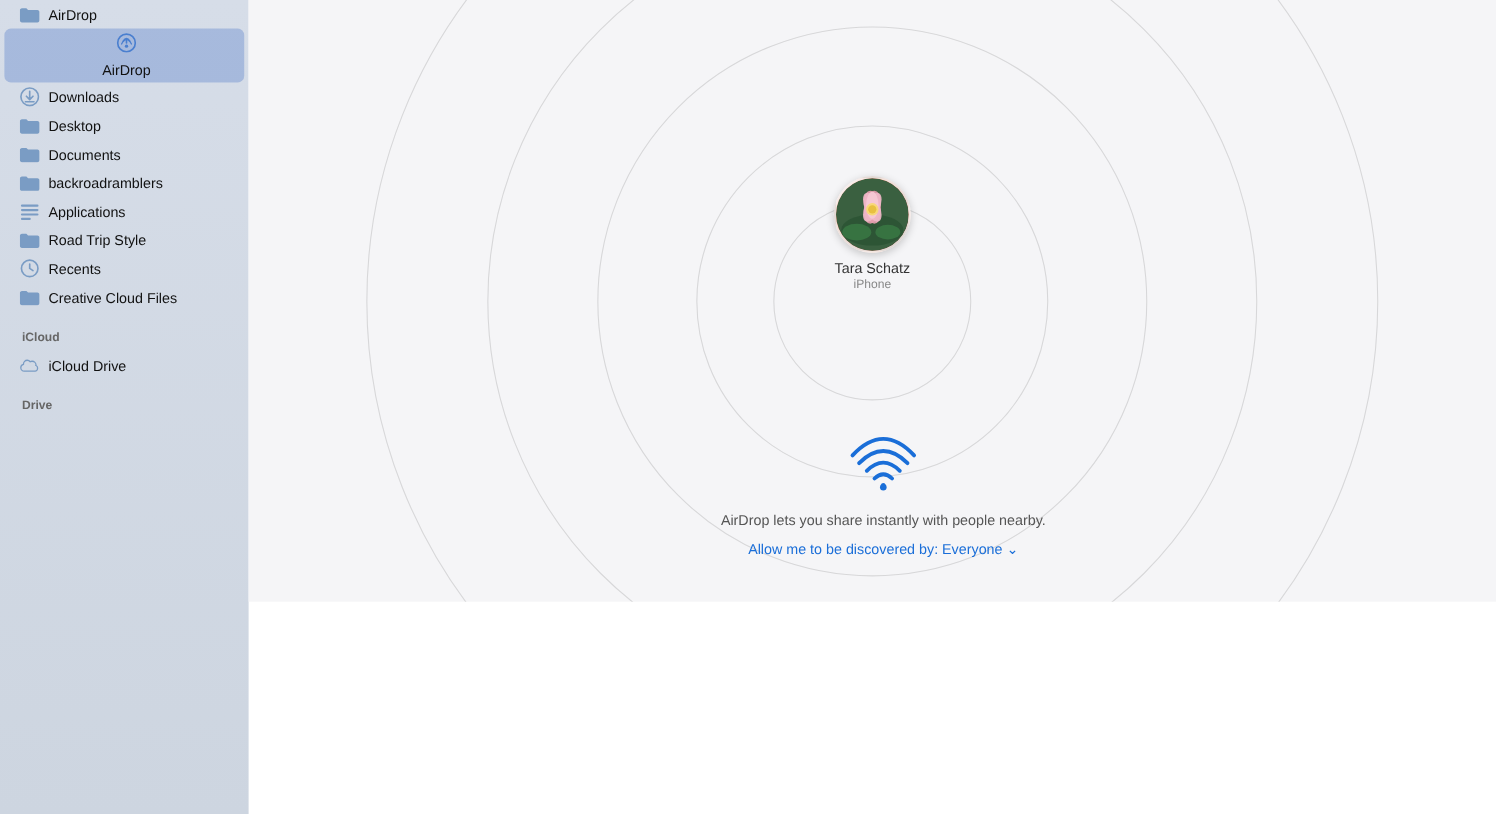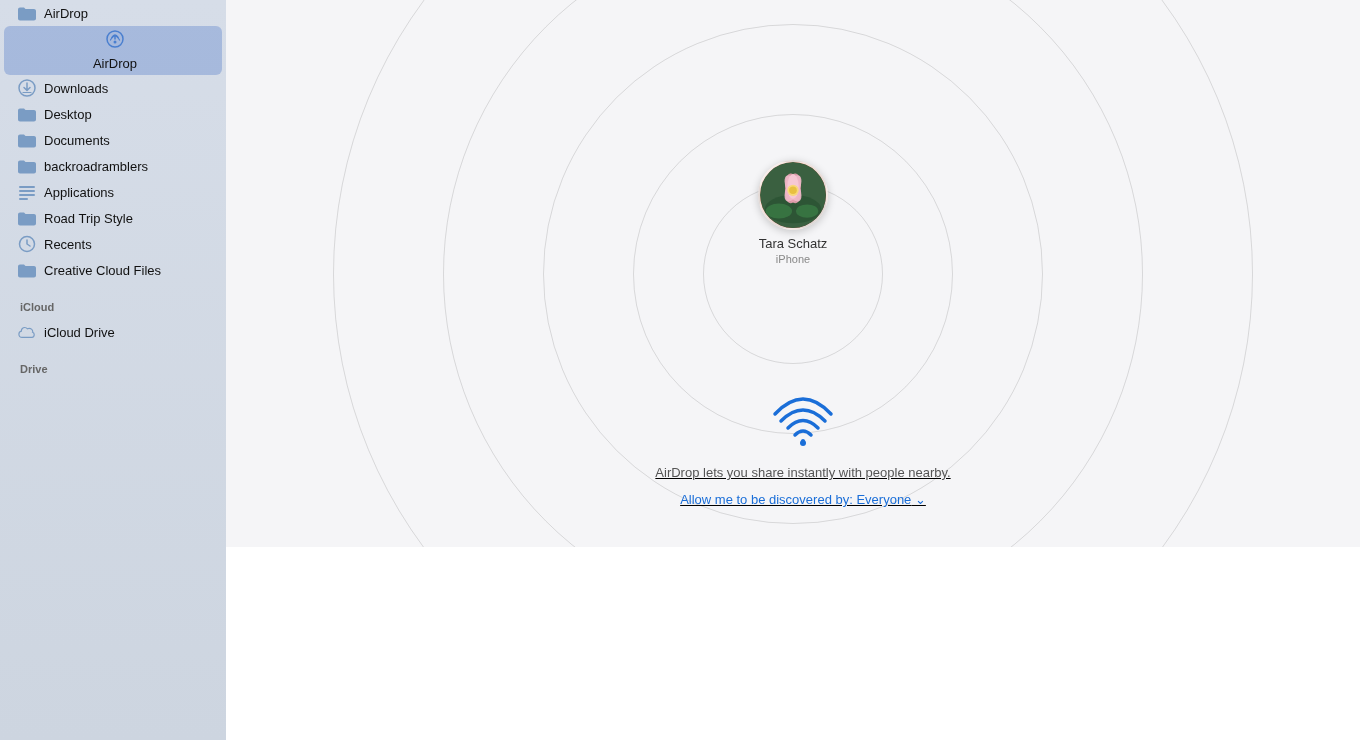--- a/index.html
+++ b/index.html
@@ -93,21 +93,20 @@
     
     .main-content {
       flex: 1;
       height: 547px;
       background: #f5f5f7;
       position: relative;
       display: flex;
       align-items: center;
       justify-content: center;
       overflow: hidden;
-      text-decoration: underline;
     }
 
     
     .circles-container {
       position: absolute;
       top: 0; left: 0; right: 0; bottom: 0;
       display: flex;
       align-items: center;
       justify-content: center;
     }

